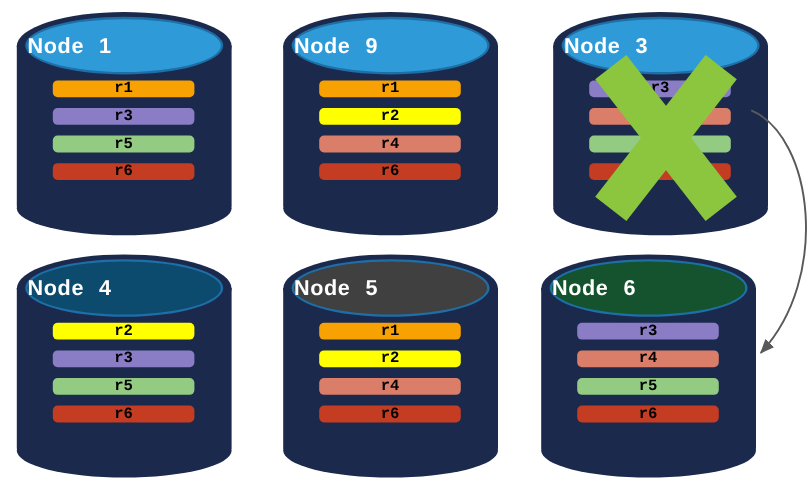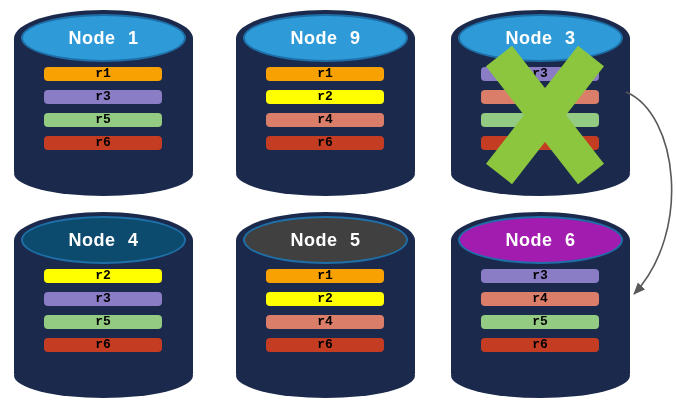--- a/index.html
+++ b/index.html
@@ -3,31 +3,31 @@
 <meta charset="utf-8">
 <style>
   html,body{margin:0;padding:0;background:#fff;}
   .canvas{
     position:relative;width:676px;height:402px;background:#ffffff;overflow:hidden;
     font-family:"Liberation Sans",sans-serif;
   }
   .node{position:absolute;width:179px;height:186px;}
   .pos-n1{left:14px;top:10px;}
   .pos-n2{left:236px;top:10px;}
-  .pos-n3{left:451px;top:10px;padding-left:31px;}
+  .pos-n3{left:461px;top:10px;padding-left:31px;}
   .pos-n4{left:14px;top:212px;}
   .pos-n5{left:236px;top:212px;}
   .pos-n6{left:451px;top:212px;}
   .cyl-bottom{position:absolute;left:0;top:141px;width:179px;height:45px;border-radius:50%;}
   .cyl-body{position:absolute;left:0;top:28px;width:179px;height:134px;}
   .cyl-top-outer{position:absolute;left:0;top:0;width:179px;height:57px;border-radius:50%;}
   .cyl-top-inner{
     position:absolute;left:7px;top:4px;width:165px;height:48px;border-radius:50%;
     border:2px solid;box-sizing:border-box;
-    display:flex;align-items:center;justify-content:center;
+    display:flex;align-items:center;
   }
   .node-title{
     color:#ffffff;font-size:18px;font-weight:bold;
     letter-spacing:0.5px;word-spacing:7px;white-space:pre;
   }
   .bars{position:absolute;left:30px;top:57px;width:118px;}
   .bar{
     height:14px;border-radius:4px;margin-bottom:9px;
     display:flex;align-items:center;justify-content:center;font-family:Liberation Mono, monospace;
   }
@@ -158,21 +158,21 @@
       <div class="bar" style="background-color: rgb(196, 60, 34);">
           <span>r6</span>
         </div>
     </div>
   </div>
 
   <div class="node pos-n6">
     <div class="cyl-bottom" style="background-color: rgb(27, 42, 76);"></div>
     <div class="cyl-body" style="background-color: rgb(27, 42, 76);"></div>
     <div class="cyl-top-outer" style="background-color: rgb(27, 42, 76);"></div>
-    <div class="cyl-top-inner" style="background-color: #a21caf; border-color: rgb(30, 111, 168);">
+    <div class="cyl-top-inner" style="background-color: #14532d; border-color: rgb(30, 111, 168);">
       <span class="node-title">Node 6</span>
     </div>
     <div class="bars">
       <div class="bar" style="background-color: rgb(138, 124, 197);">
           <span>r3</span>
         </div>
       <div class="bar" style="background-color: rgb(219, 126, 105);">
           <span>r4</span>
         </div>
       <div class="bar" style="background-color: rgb(147, 203, 131);">

